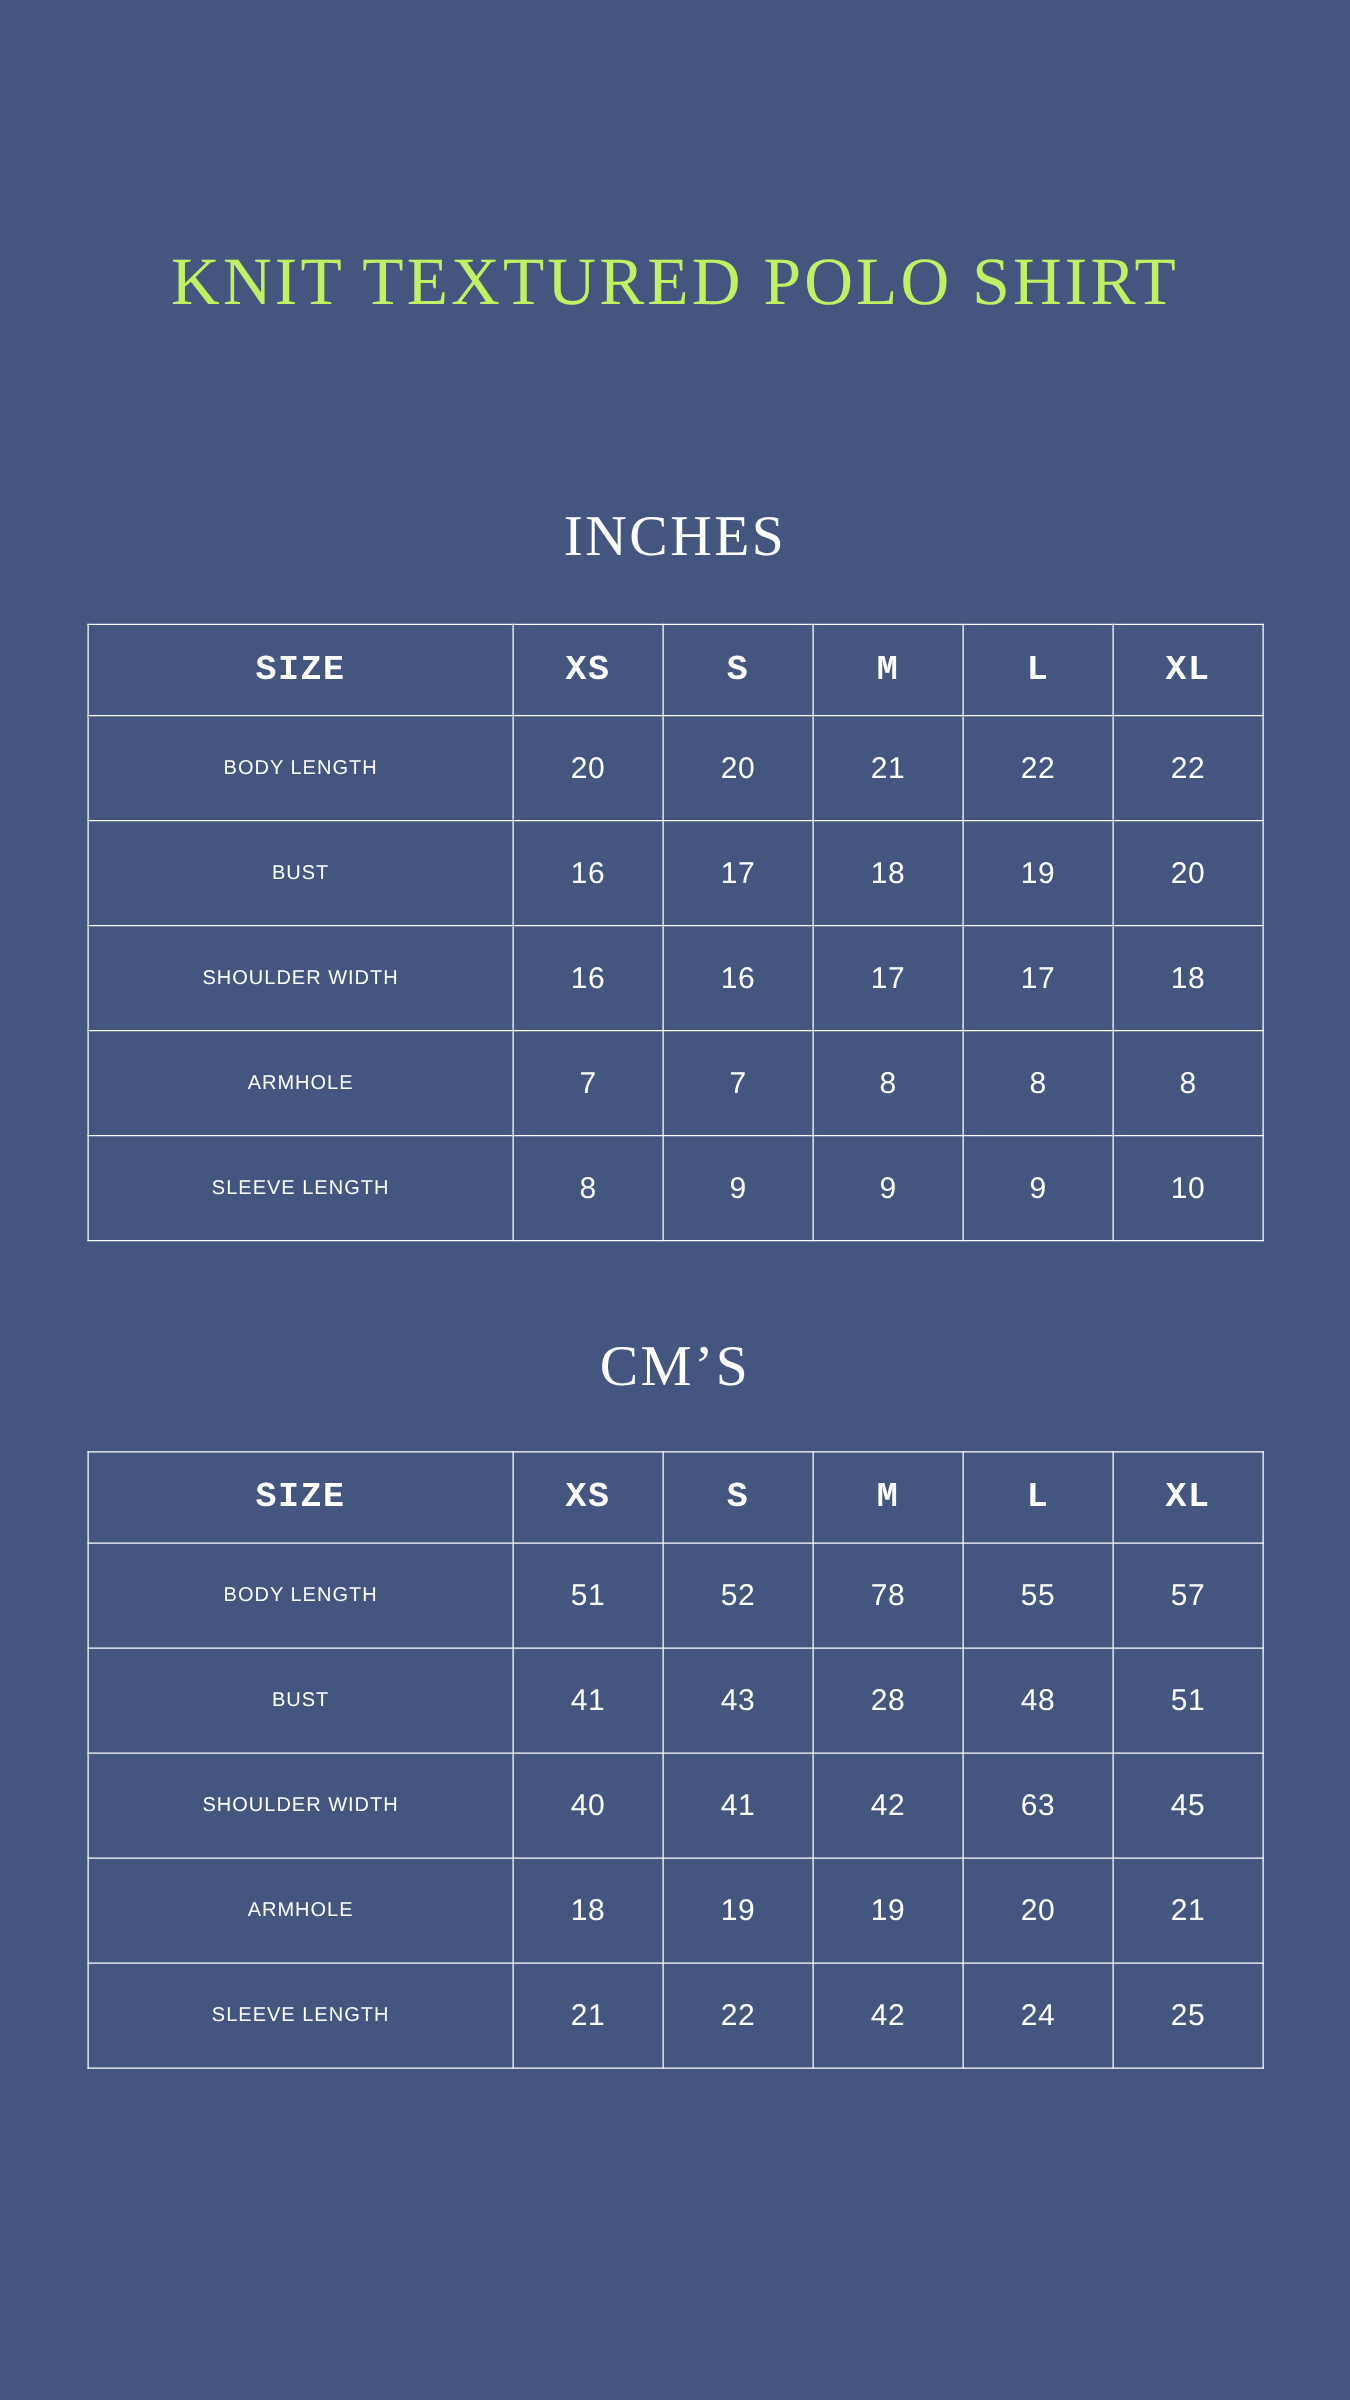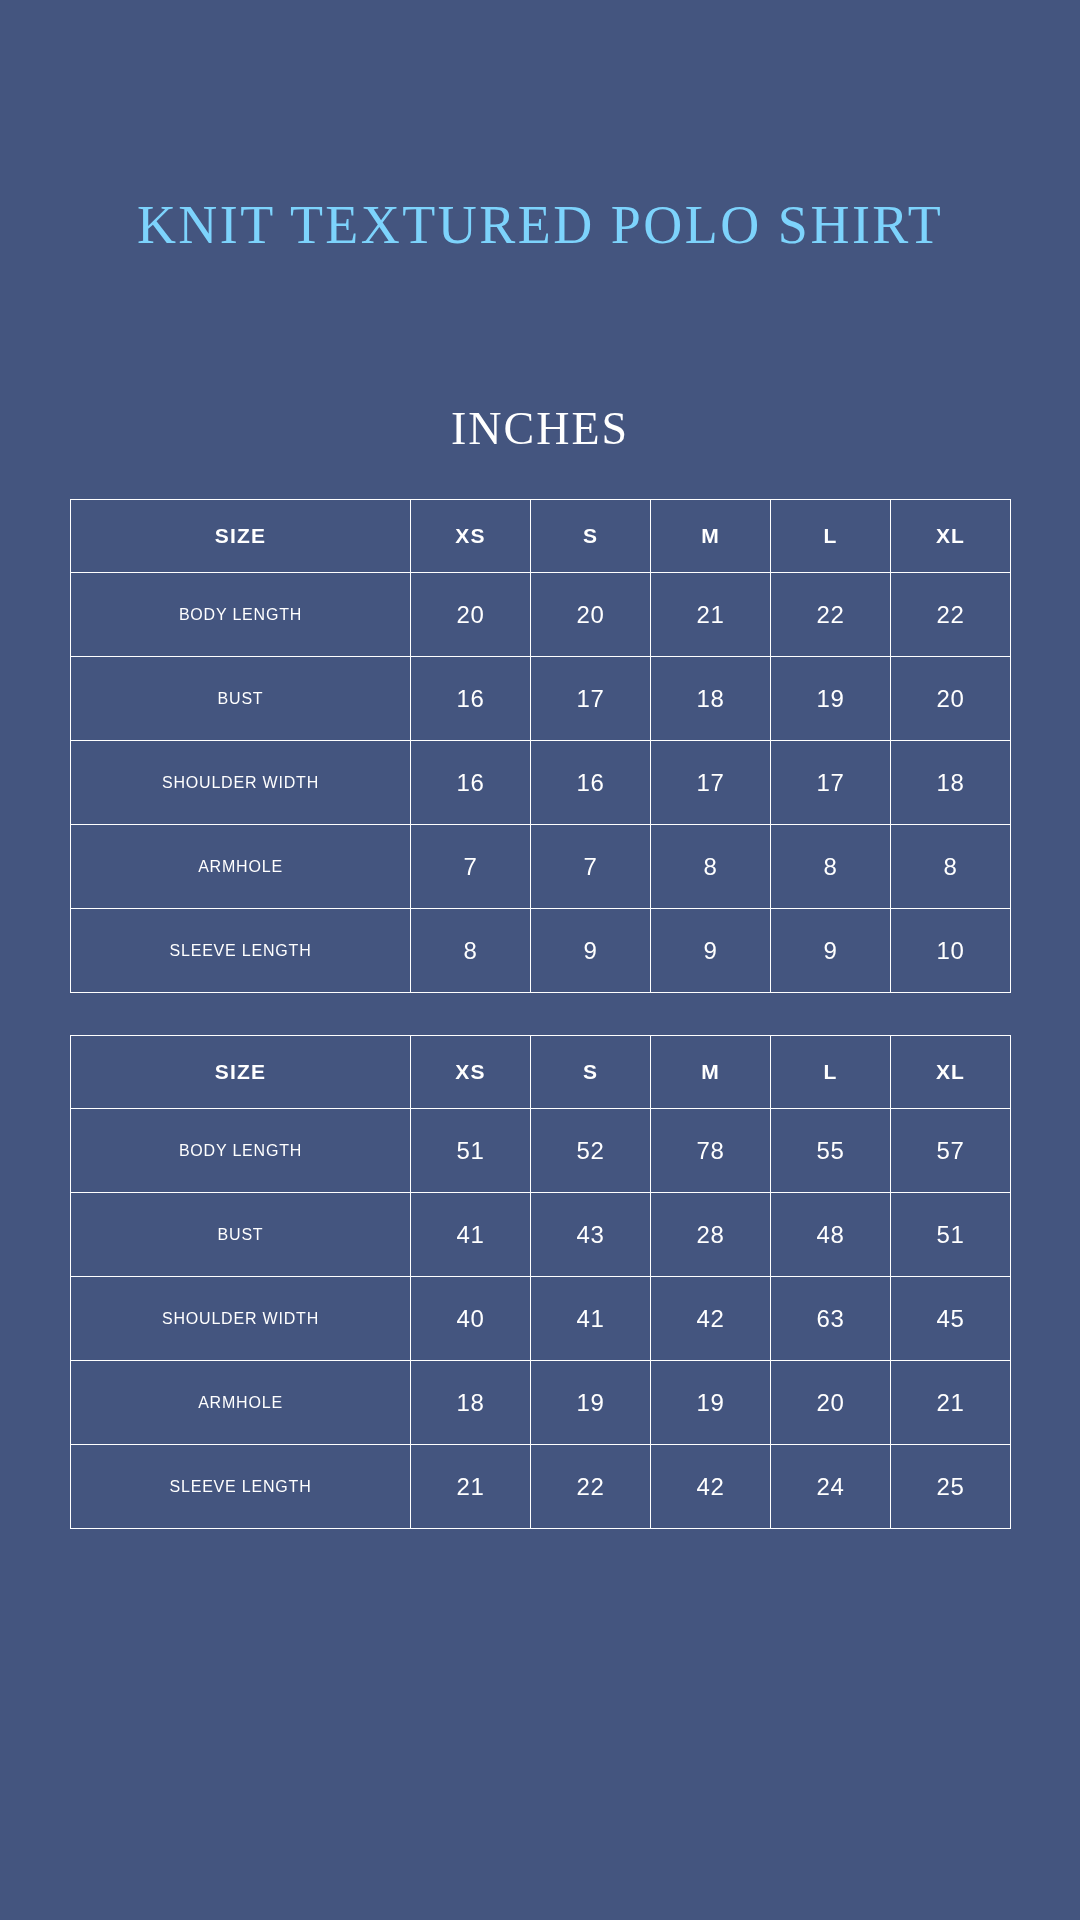--- a/index.html
+++ b/index.html
@@ -21,21 +21,21 @@
     box-sizing: border-box;
   }
   .main-title {
     text-align: center;
     font-family: "Liberation Serif", serif;
     font-size: 54px;
     letter-spacing: 2.5px;
     font-weight: 400;
     margin: 0;
     padding-top: 196px;
-    color: #7dd3fc;
+    color: #bef264;
     line-height: 1.1;
   }
   .section-title {
     text-align: center;
     font-family: "Liberation Serif", serif;
     font-size: 46px;
     letter-spacing: 2px;
     font-weight: 400;
     margin: 15px;
     color: #ffffff;
@@ -59,23 +59,24 @@
   table.size-table th,
   table.size-table td {
     border: 1px solid #ffffff;
     text-align: center;
     vertical-align: middle;
     color: #ffffff;
     font-weight: 400;
   }
   table.size-table th {
     font-weight: 700;
-    font-size: 21px;
+    font-size: 28px;
     letter-spacing: 1.2px;
     height: 70px;
+    font-family: Liberation Mono, monospace;
   }
   table.size-table td {
     font-size: 24px;
     letter-spacing: 0.6px;
     height: 81px;
   }
   table.size-table td.row-label {
     font-size: 16px;
     letter-spacing: 0.8px;
   }
@@ -149,20 +150,21 @@
           <td>8</td>
           <td>9</td>
           <td>9</td>
           <td>9</td>
           <td>10</td>
         </tr>
       </tbody>
     </table>
   </div>
 
+  <h2 class="section-title" id="cm-title">CM’S</h2>
 
   <div class="table-wrap" id="cm-table-wrap">
     <table class="size-table">
       <colgroup>
         <col class="label-col">
         <col class="size-col">
         <col class="size-col">
         <col class="size-col">
         <col class="size-col">
         <col class="size-col">

